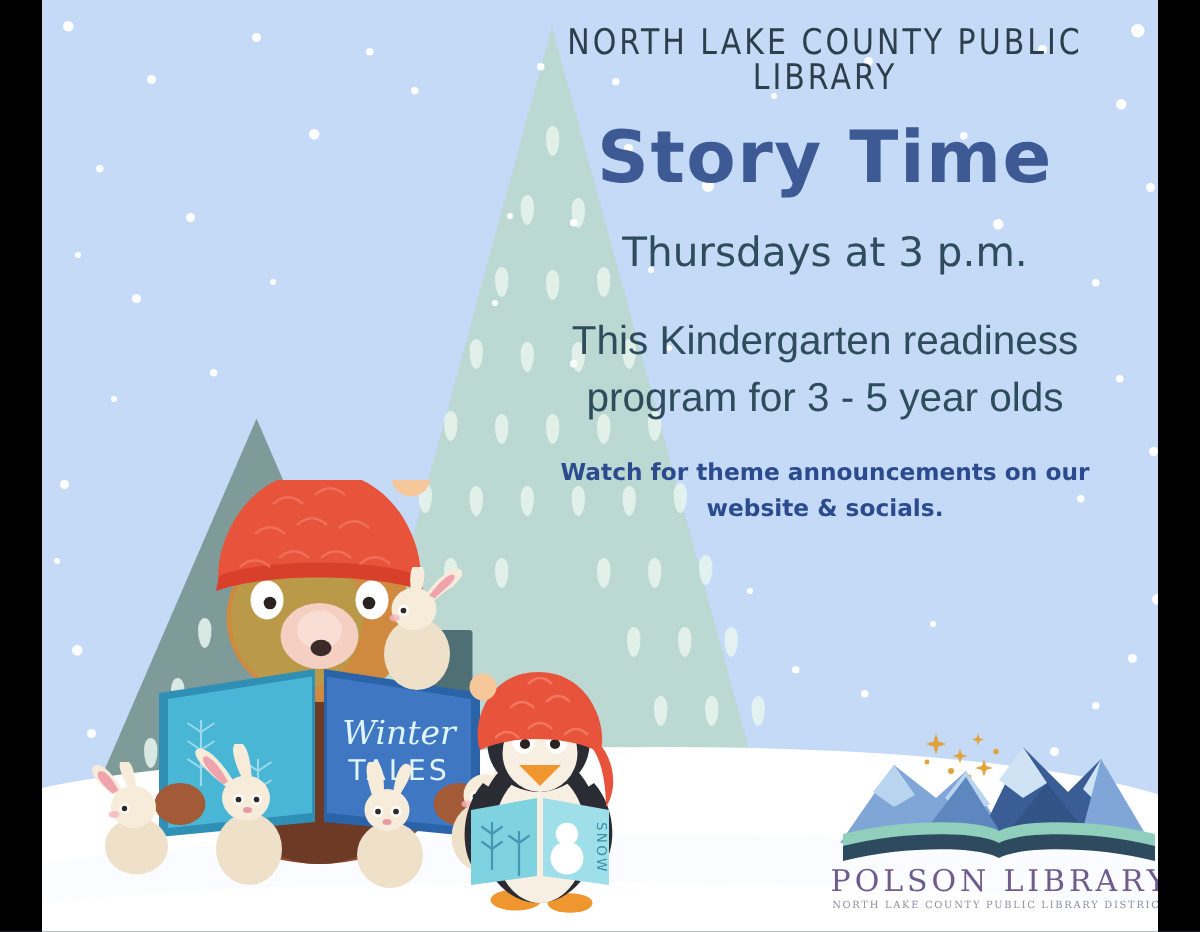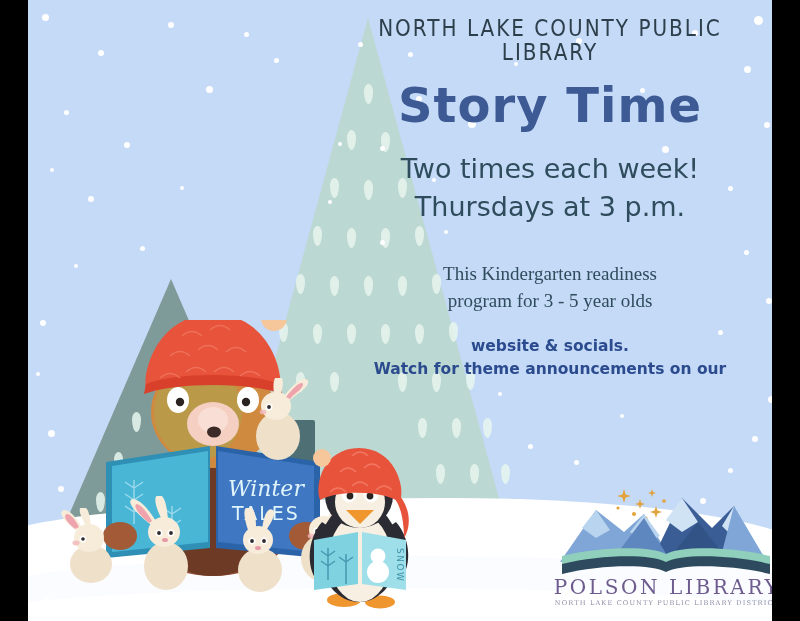--- a/index.html
+++ b/index.html
@@ -58,22 +58,22 @@
     margin-top:24px;font-family:"DejaVu Sans",sans-serif;font-weight:700;
     font-size:48px;letter-spacing:1px;color:#3d5a94;line-height:1.05;
   }
 
   .sched{
     margin-top:20px;font-size:27px;line-height:1.38;color:#2f4c5c;
     font-family:"DejaVu Sans",sans-serif;font-weight:400;
   }
 
   .body{
-    margin-top:36px;font-size:19px;line-height:1.42;color:#2f4c5c;
-    font-family:Liberation Serif, serif;font-weight:400;
+    margin-top:20px;font-size:27px;line-height:1.42;color:#2f4c5c;
+    font-family:Liberation Sans, sans-serif;font-weight:400;
   }
 
   .fine{
     margin-top:20px;font-size:15.5px;line-height:1.5;color:#2b4b8e;
     font-family:"DejaVu Sans",sans-serif;font-weight:700;
   }
 
   
   .logo{position:absolute;left:524px;top:484px;width:230px;text-align:center;}
   .logo .art{position:relative;width:230px;height:92px;}
@@ -379,32 +379,31 @@
       <text x="106" y="104" font-family="DejaVu Sans, sans-serif" font-size="9" fill="#3b8fa8" writing-mode="tb" letter-spacing="1.5">SNOW</text>
     </svg>
 
     <div class="textcol">
 
       <div class="kicker">NORTH LAKE COUNTY PUBLIC LIBRARY</div>
 
       <div class="bigtitle">Story Time</div>
 
       <div class="sched">
-        <div>Two times each week!</div>
         <div>Thursdays at 3 p.m.</div>
       </div>
 
       <div class="body">
         <div>This Kindergarten readiness</div>
         <div>program for 3 - 5 year olds</div>
       </div>
 
       <div class="fine">
+        <div>Watch for theme announcements on our</div>
         <div>website &amp; socials.</div>
-        <div>Watch for theme announcements on our</div>
       </div>
     </div>
 
     <div class="logo">
       <div class="art">
         <svg viewBox="0 0 230 92" width="230" height="92">
 
           <g fill="#e2a33c">
             <g transform="translate(72,12)">
               <path d="M0 -7 L1.6 -1.6 L7 0 L1.6 1.6 L0 7 L-1.6 1.6 L-7 0 L-1.6 -1.6 Z"></path>

